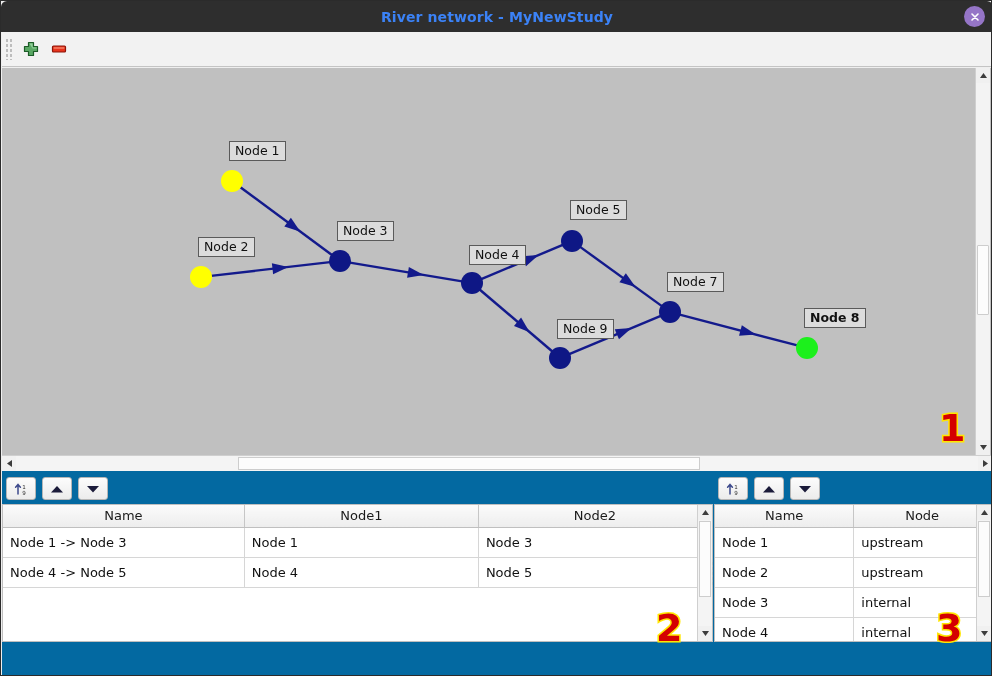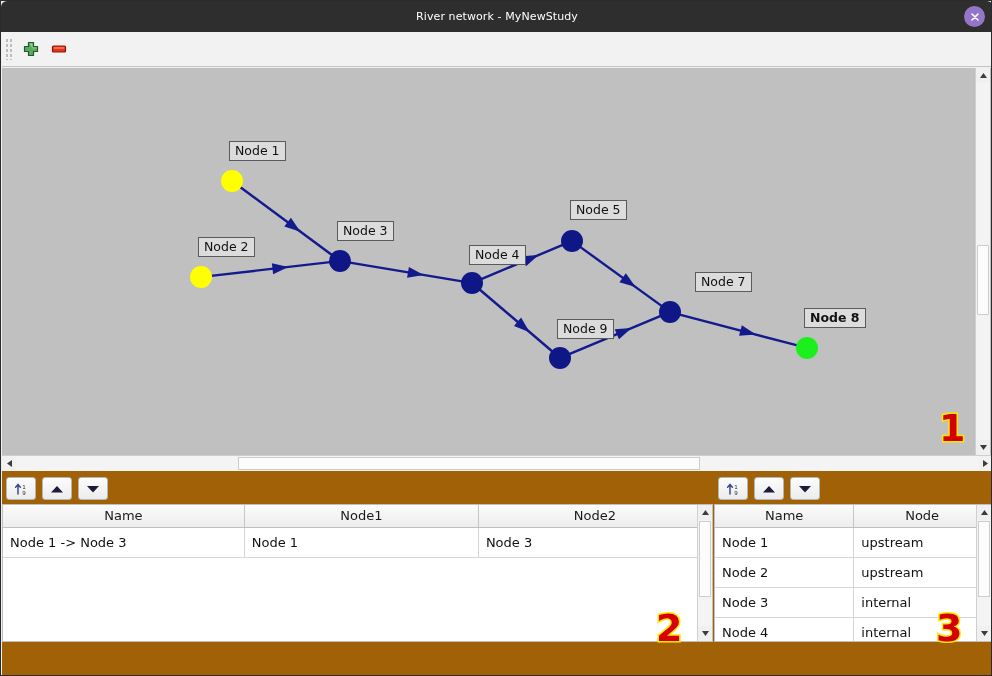--- a/index.html
+++ b/index.html
@@ -20,24 +20,24 @@
   }
 
   
   #titlebar {
     position: absolute; left: 0; top: 0; width: 992px; height: 31px;
     background: #2e2e2e;
     border-top-left-radius: 6px; border-top-right-radius: 6px;
     display: flex; align-items: center; justify-content: center;
   }
   #title-text {
-    color: #ffffff;
-    font-size: 11px;
+    color: #3b82f6;
+    font-size: 14px;
     letter-spacing: 0.1px;
-    font-weight: normal;
+    font-weight: bold;
   }
   #close-btn {
     position: absolute; right: 8px; top: 5px;
     width: 21px; height: 21px; border-radius: 50%;
     background: #9575c7;
     display: flex; align-items: center; justify-content: center;
     cursor: pointer;
   }
   #close-btn svg { display: block; }
 
@@ -104,21 +104,21 @@
   }
   #splitter .dots {
     width: 30px; height: 3px;
     background-image: radial-gradient(#b9b9b9 0.8px, transparent 0.8px);
     background-size: 5px 3px;
   }
 
   
   #bottom {
     position: absolute; left: 1px; top: 470px; width: 990px; height: 205px;
-    background: #a16207;
+    background: #0369a1;
   }
   .pane { position: absolute; top: 0; bottom: 0; }
   #pane-left  { left: 0px;   width: 711px; }
   #pane-vsplit{ left: 706px; width: 8px; top: 0; bottom: 0; position: absolute;
                 display:flex; align-items:center; justify-content:center; cursor: col-resize; }
   #pane-vsplit .vdots {
     width: 3px; height: 26px;
     background-image: radial-gradient(#b9b9b9 0.8px, transparent 0.8px);
     background-size: 3px 5px;
   }
@@ -264,21 +264,21 @@
           <circle cx="805" cy="280" r="11" fill="#1cf01c"></circle>
         </g>
     </svg>
     <div id="node-labels">
         <div class="nlabel" style="left: 227px; top: 73px;">Node 1</div>
         <div class="nlabel" style="left: 196px; top: 169px;">Node 2</div>
         <div class="nlabel" style="left: 335px; top: 153px;">Node 3</div>
         <div class="nlabel" style="left: 467px; top: 177px;">Node 4</div>
         <div class="nlabel" style="left: 568px; top: 132px;">Node 5</div>
         <div class="nlabel" style="left: 555px; top: 251px;">Node 9</div>
-        <div class="nlabel" style="left: 665px; top: 204px; margin-left: 28px;">Node 7</div>
+        <div class="nlabel" style="left: 665px; top: 204px;">Node 7</div>
         <div class="nlabel" style="left: 802px; top: 240px; font-weight: bold;">Node 8</div>
       </div>
   </div>
 
   <div class="vscroll">
     <div class="sb-arrow" style="top:0">
       <svg width="9" height="7" viewBox="0 0 9 7">
           <path d="M4.5 1 L8 6 L1 6 Z" fill="#3c3c3c"></path>
         </svg>
     </div>
@@ -345,20 +345,25 @@
                 <th>Name</th>
                 <th>Node1</th>
                 <th>Node2</th>
               </tr>
             </thead>
           <tbody>
               <tr>
                 <td>Node 1 -&gt; Node 3</td>
                 <td>Node 1</td>
                 <td>Node 3</td>
+              </tr>
+              <tr>
+                <td>Node 4 -&gt; Node 5</td>
+                <td>Node 4</td>
+                <td>Node 5</td>
               </tr>
             </tbody>
         </table>
         <div class="tbl-vscroll">
           <div class="sb-arrow" style="top:0">
             <svg width="9" height="7" viewBox="0 0 9 7">
                 <path d="M4.5 1 L8 6 L1 6 Z" fill="#3c3c3c"></path>
               </svg>
           </div>
           <div class="ttrack"></div>

